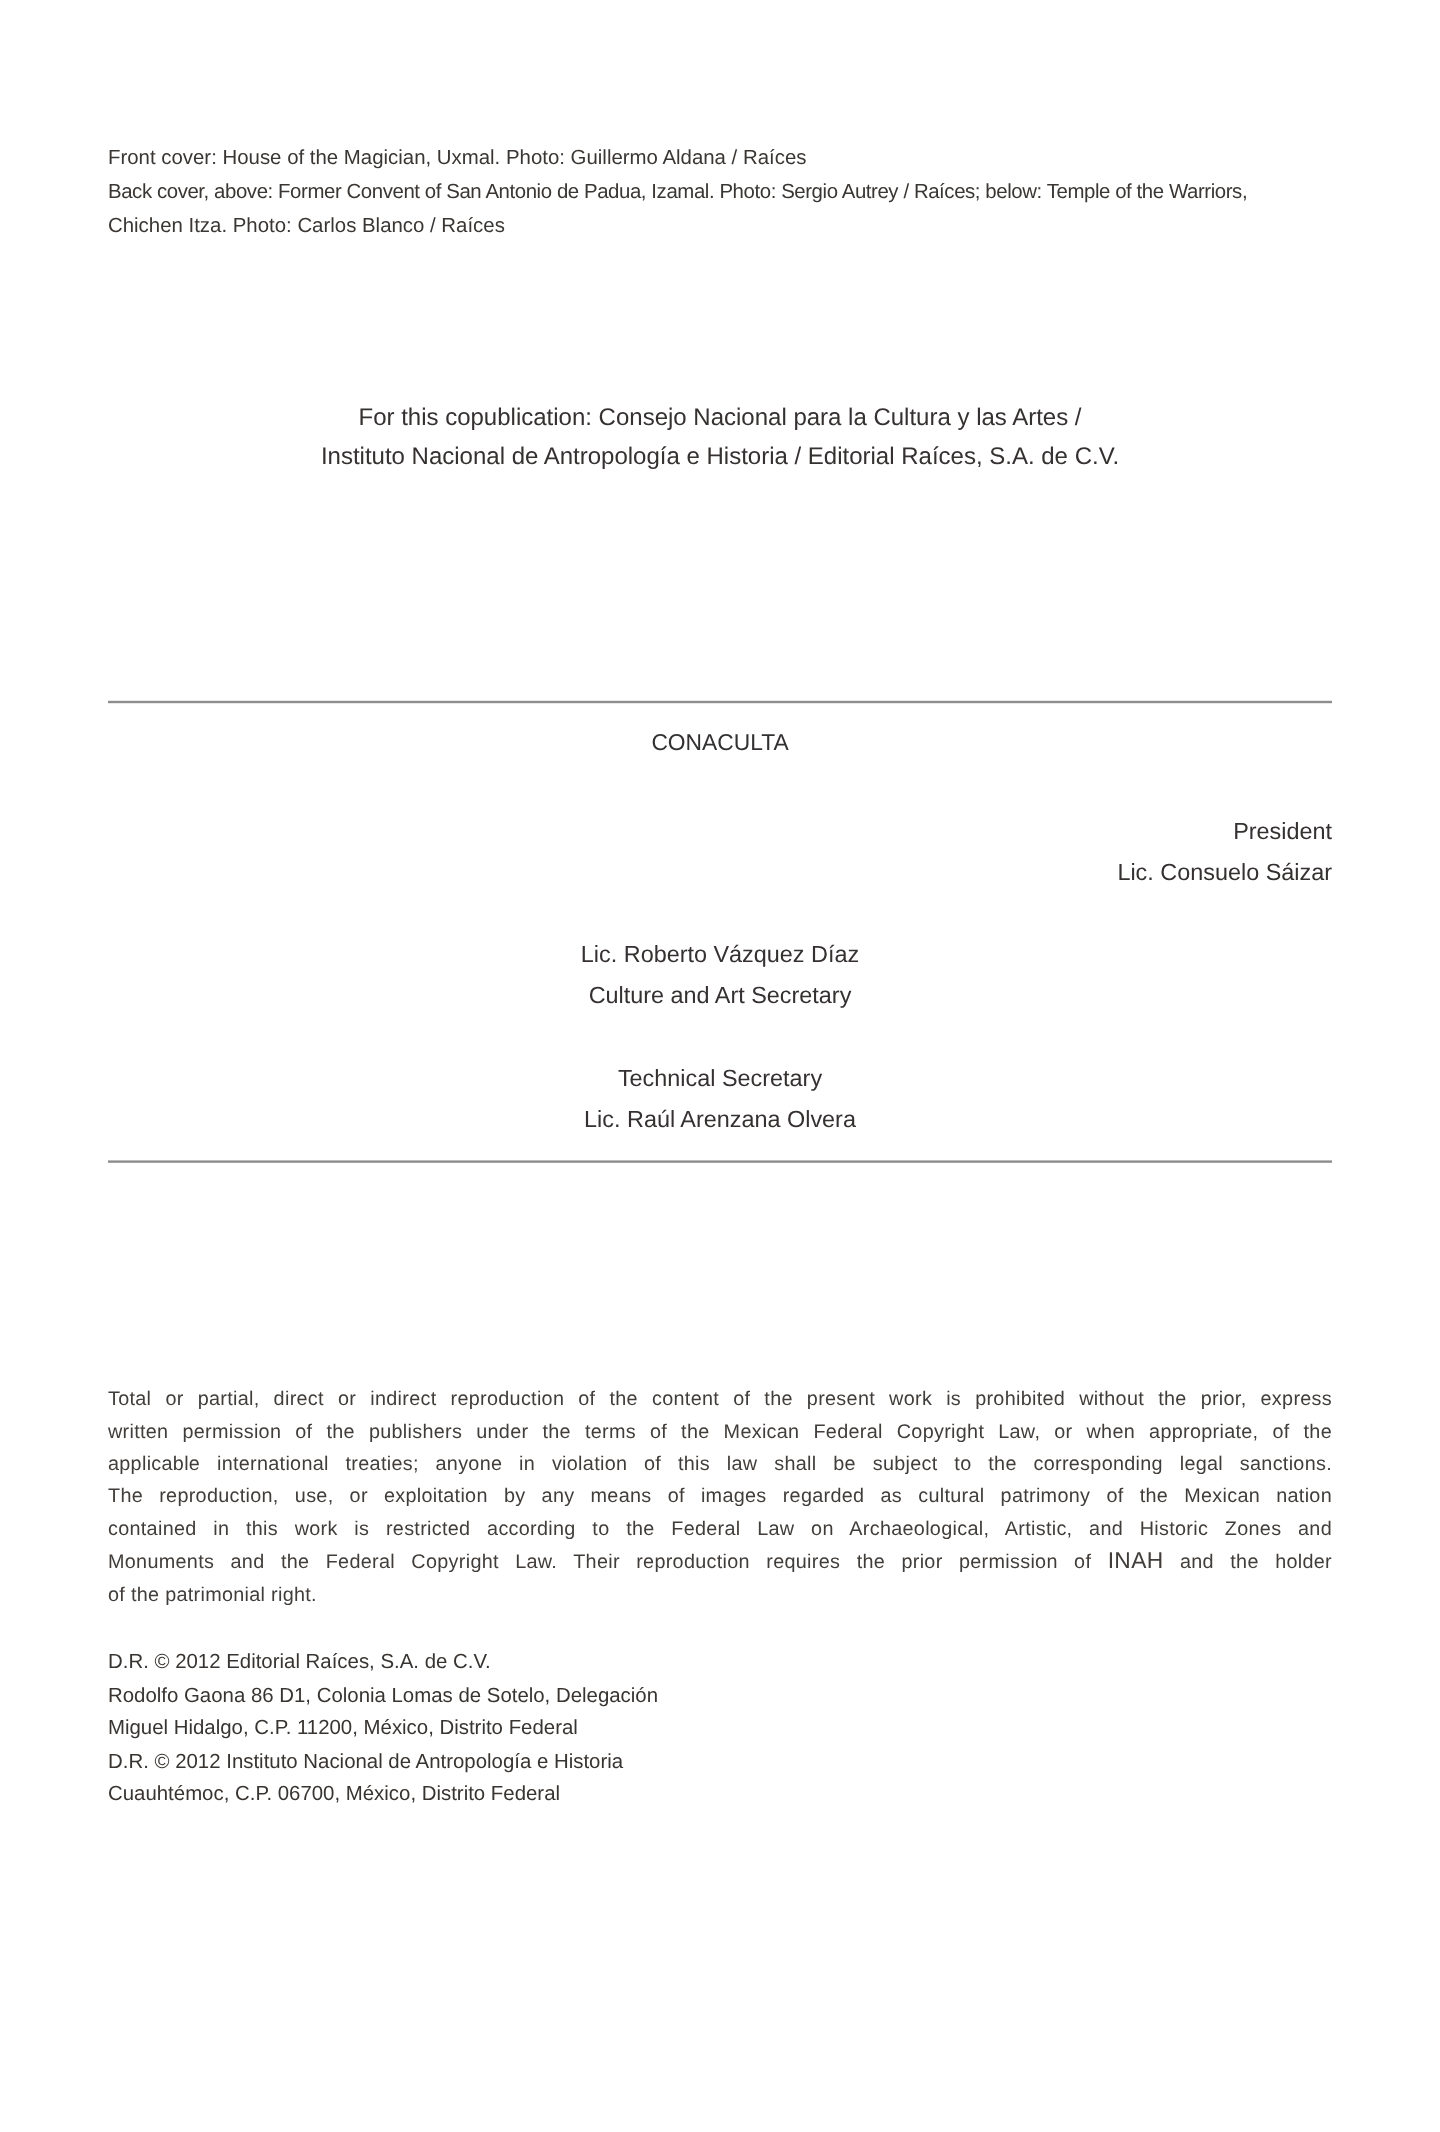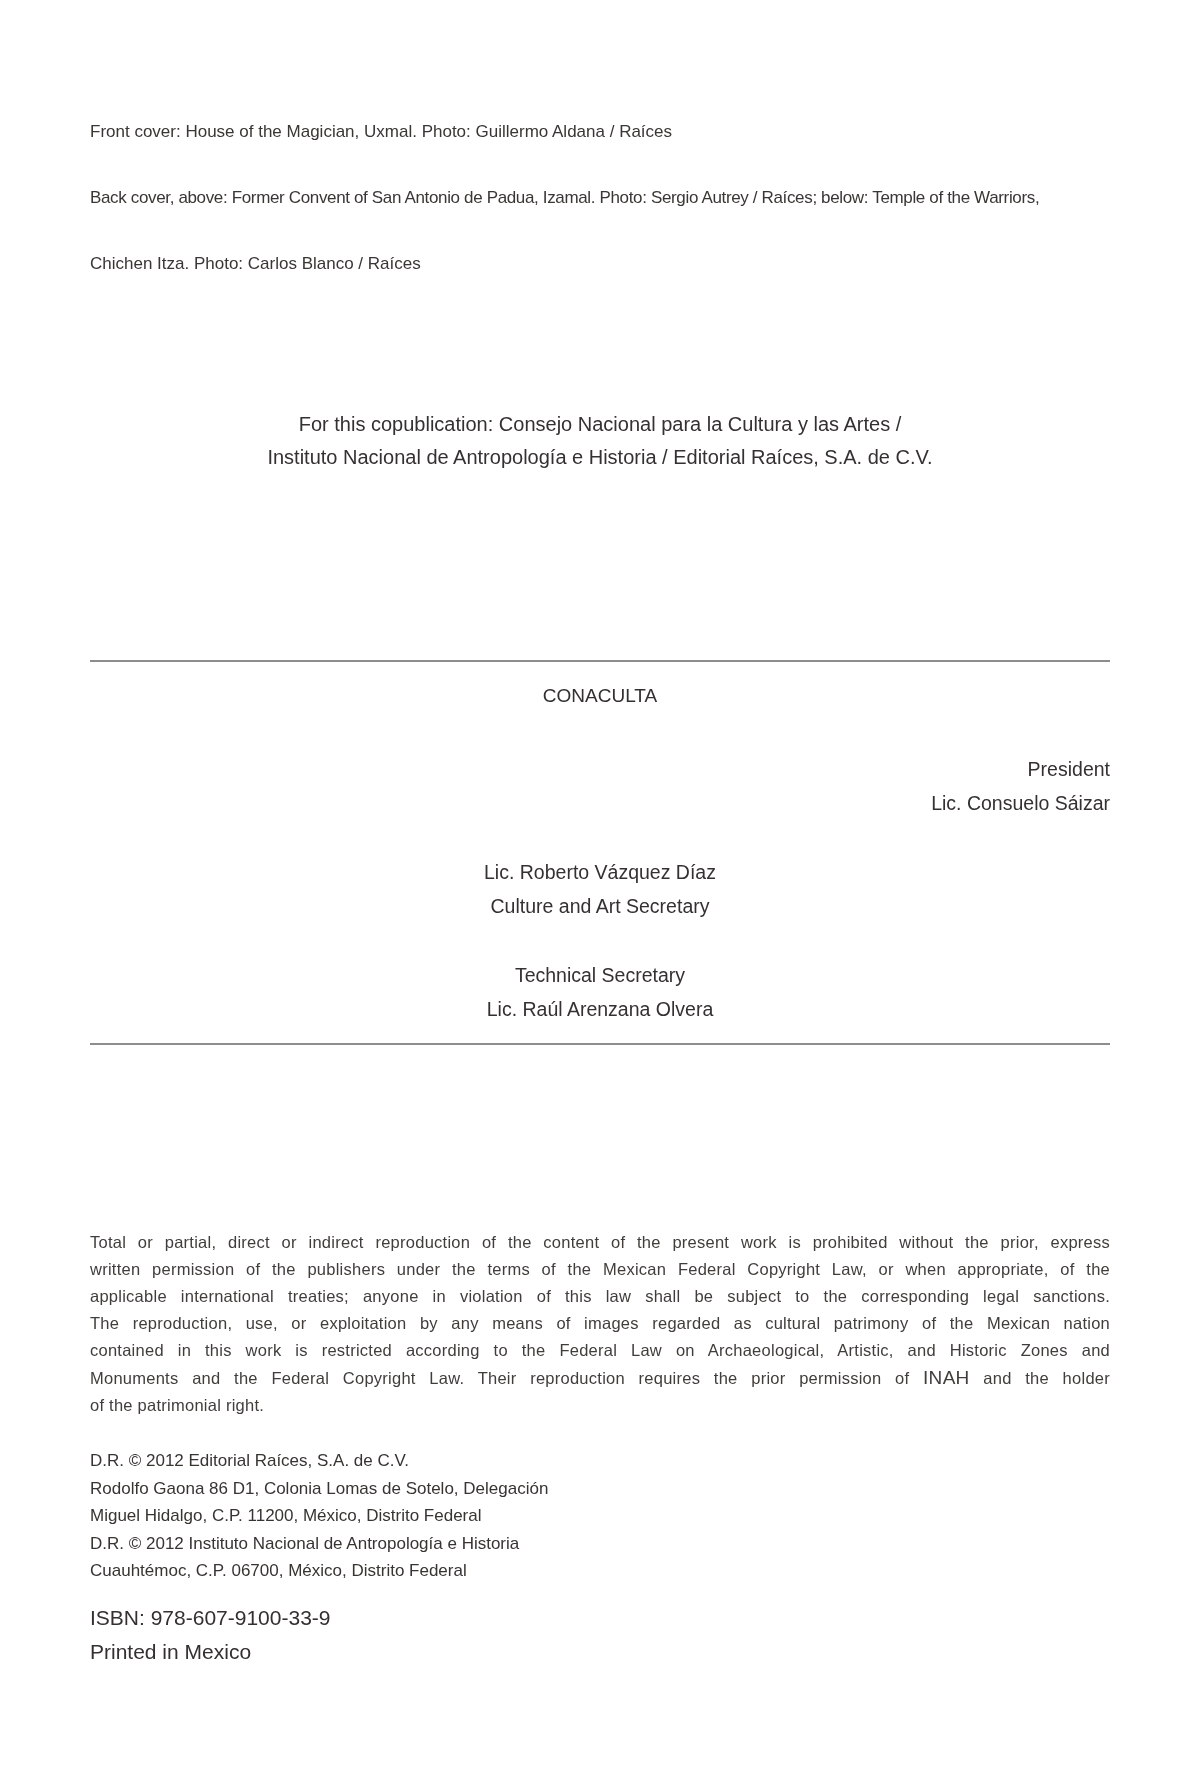--- a/index.html
+++ b/index.html
@@ -20,21 +20,21 @@
     padding: 0;
   }
 
   
   .credits {
     margin-top: 118px;
     font-size: 17px;
     line-height: 28px;
     color: #3a3633;
   }
-  .credits .line { white-space: nowrap; margin-top: 38px; }
+  .credits .line { white-space: nowrap; }
   .credits .condensed { letter-spacing: -0.35px; }
 
   
   .copub {
     margin-top: 130px;
     text-align: center;
     font-size: 20px;
     line-height: 33px;
     color: #353130;
   }
@@ -152,18 +152,14 @@
   </div>
 
   <div class="rights">
     <div>D.R. © 2012 Editorial Raíces, S.A. de C.V.</div>
     <div>Rodolfo Gaona 86 D1, Colonia Lomas de Sotelo, Delegación</div>
     <div>Miguel Hidalgo, C.P. 11200, México, Distrito Federal</div>
     <div>D.R. © 2012 Instituto Nacional de Antropología e Historia</div>
     <div>Cuauhtémoc, C.P. 06700, México, Distrito Federal</div>
   </div>
 
-  <div class="isbn-block">
-    <div>ISBN: 978-607-9100-33-9</div>
-    <div>Printed in Mexico</div>
-  </div>
 
 </div>
 
 </body></html>

